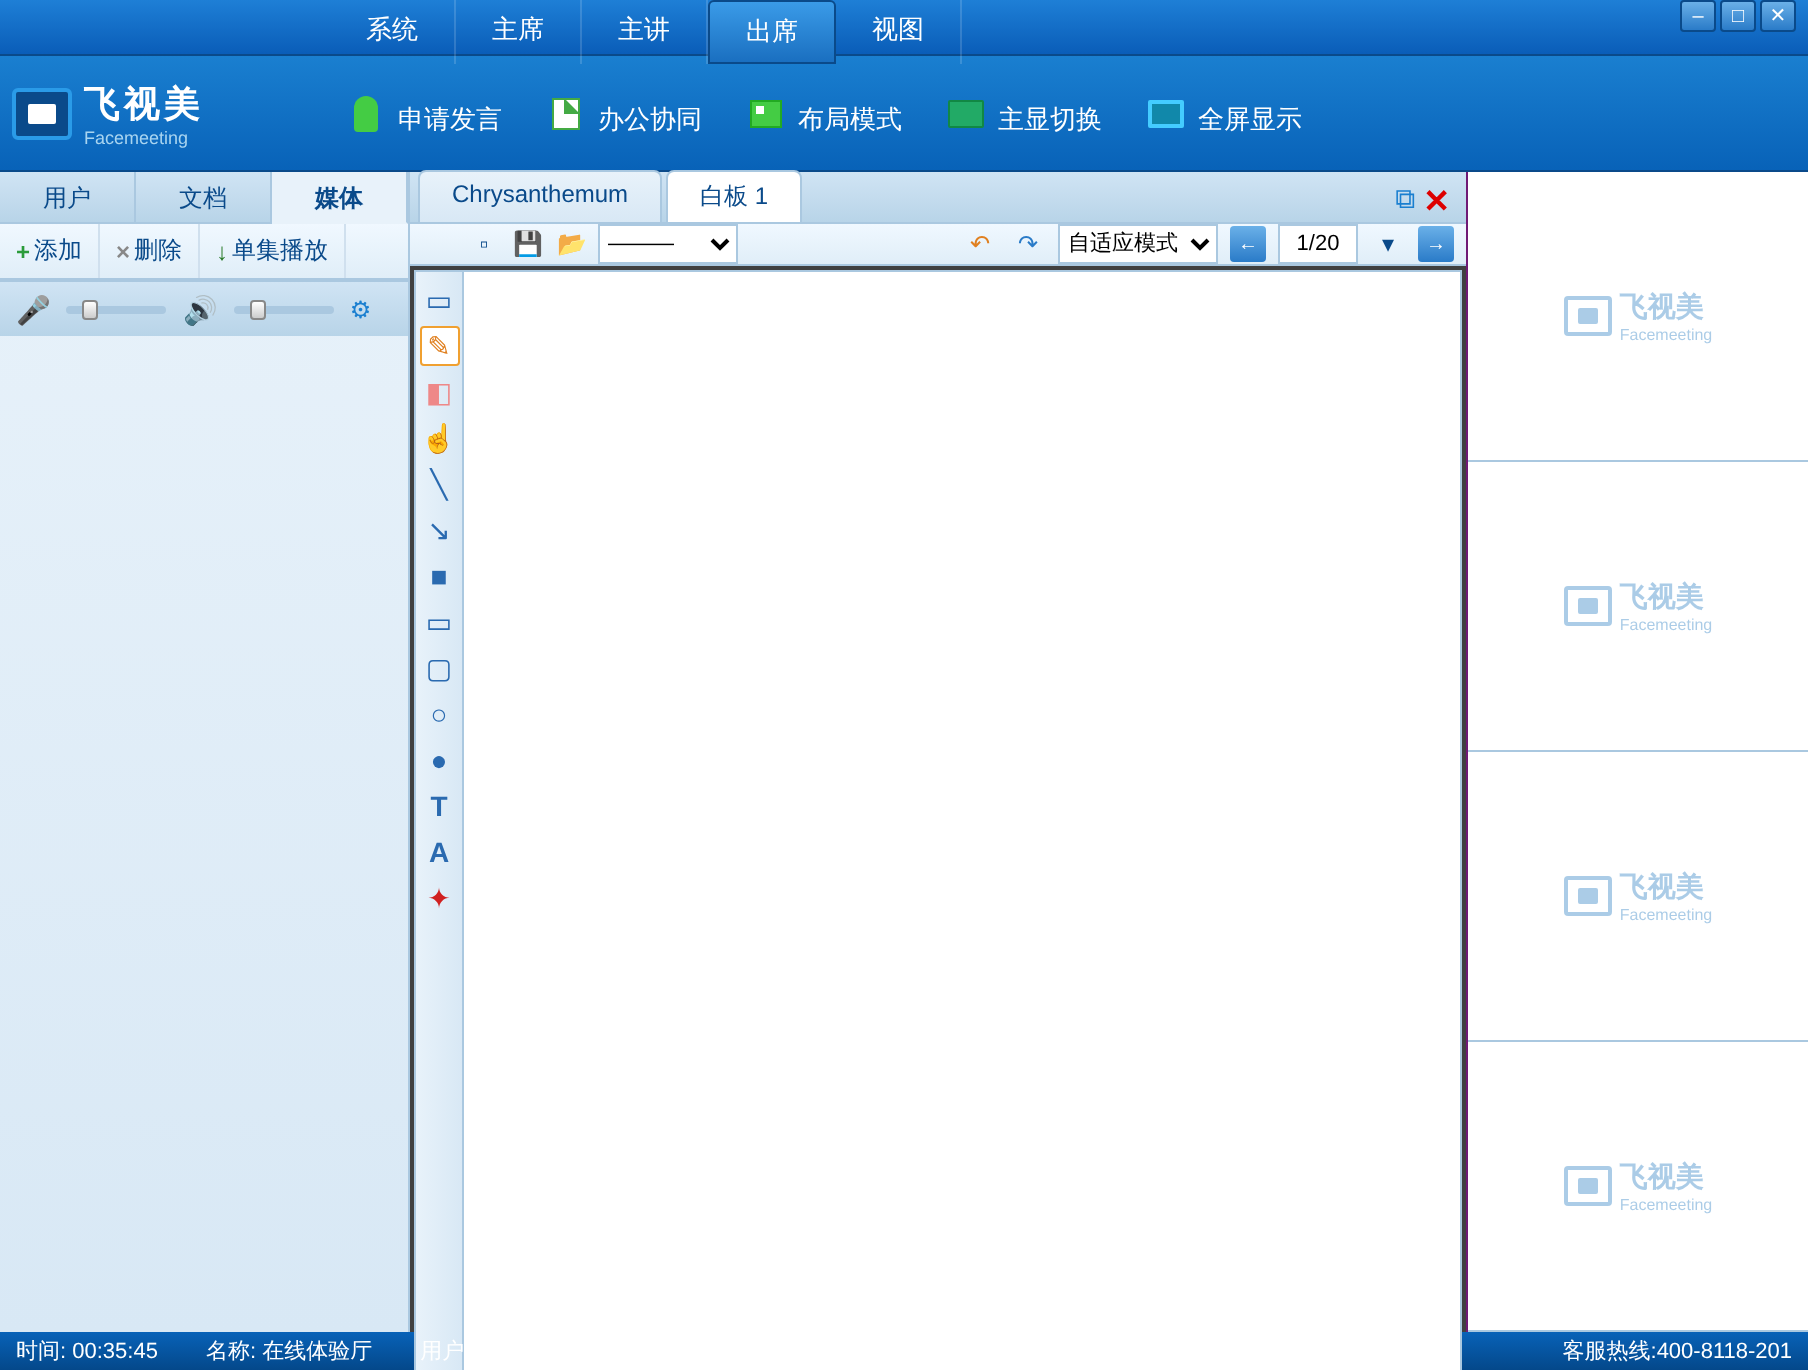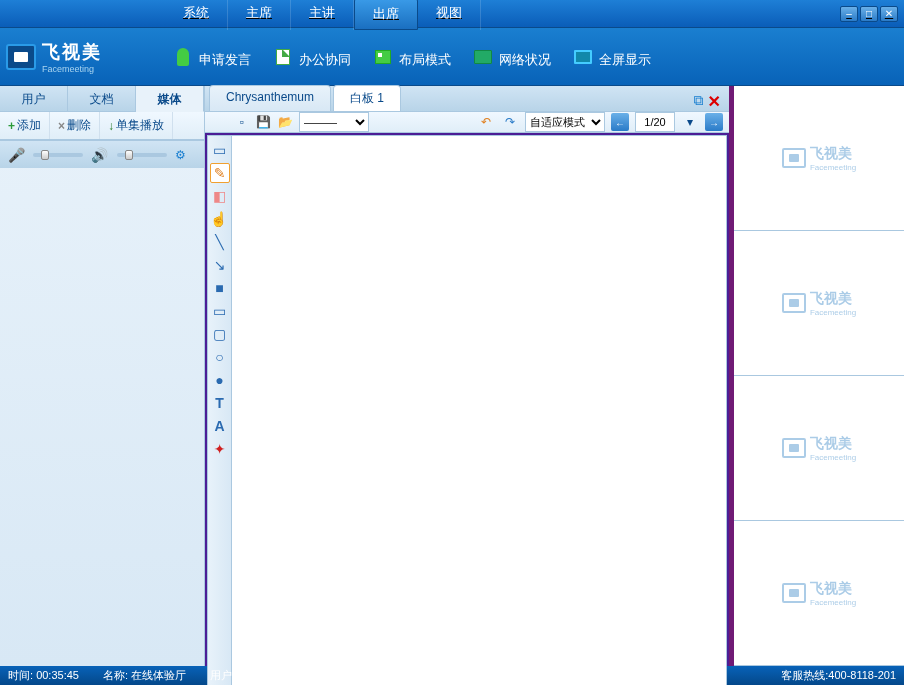--- a/index.html
+++ b/index.html
@@ -1,18 +1,18 @@
 <!DOCTYPE html>
 <html><head>
 <meta charset="utf-8">
 <style>
 * { box-sizing: border-box; margin: 0; padding: 0; font-family: "Microsoft YaHei", sans-serif; }
 body { width: 904px; height: 685px; background: #fff; overflow: hidden; font-size: 12px; }
 
-.titlebar { height: 28px; background: linear-gradient(#1e7fd6, #0a5db8); display: flex; align-items: center; border-bottom: 1px solid #0a4a8a; text-decoration: underline; }
+.titlebar { height: 28px; background: linear-gradient(#1e7fd6, #0a5db8); display: flex; align-items: flex-start; border-bottom: 1px solid #0a4a8a; }
 .titlebar-spacer { width: 165px; }
 .menu-items { display: flex; }
 .menu-item { color: #fff; padding: 6px 18px; cursor: pointer; font-size: 13px; border-right: 1px solid rgba(255,255,255,0.15); }
 .menu-item.active { background: linear-gradient(#3a9be8, #1a6fc0); border: 1px solid #0a4a8a; border-radius: 3px 3px 0 0; }
 .window-controls { margin-left: auto; display: flex; gap: 2px; padding-right: 6px; }
 .win-btn { width: 18px; height: 16px; background: linear-gradient(#6ab0e8, #2a7bc8); border: 1px solid #0a4a8a; border-radius: 2px; color: #fff; font-size: 10px; display: flex; align-items: center; justify-content: center; cursor: pointer; }
 
 .toolbar { height: 58px; background: linear-gradient(#1a7fd0, #0862b8); display: flex; align-items: center; padding: 0 6px; border-bottom: 1px solid #0a4a8a; }
 .logo-area { width: 155px; display: flex; align-items: center; color: #fff; }
 .logo-box { width: 30px; height: 26px; background: #0a4a8a; border: 2px solid #2a9be8; border-radius: 3px; display: flex; align-items: center; justify-content: center; margin-right: 6px; }
@@ -31,21 +31,21 @@
 .side-tab.active { background: #e8f2fa; border-bottom: 1px solid #e8f2fa; margin-bottom: -1px; font-weight: bold; }
 .side-actions { display: flex; height: 28px; background: linear-gradient(#f0f8ff, #e0eef8); border-bottom: 1px solid #aac8e0; }
 .side-action { padding: 5px 8px; cursor: pointer; color: #0a4a8a; display: flex; align-items: center; font-size: 12px; border-right: 1px solid #d0e0ee; }
 .side-action .icon { margin-right: 2px; font-weight: bold; }
 .side-content { flex: 1; padding: 6px; color: #333; font-size: 12px; }
 .side-footer { height: 28px; background: linear-gradient(#d0e4f4, #b8d4e8); border-top: 1px solid #aac8e0; display: flex; align-items: center; padding: 0 8px; gap: 8px; }
 .mic-icon, .spk-icon { color: #1a7fd0; font-size: 14px; }
 .slider { flex: 1; height: 4px; background: #aac8e0; border-radius: 2px; position: relative; max-width: 50px; }
 .slider-thumb { position: absolute; left: 8px; top: -3px; width: 8px; height: 10px; background: linear-gradient(#fff,#ccc); border: 1px solid #888; border-radius: 2px; }
 
-.center { flex: 1; display: flex; flex-direction: column; background: #4c1d95; border-right: 5px solid #701a75; justify-content: space-between; }
+.center { flex: 1; display: flex; flex-direction: column; background: #404040; border-right: 1px solid #701a75; justify-content: space-between; }
 .doc-tabs { height: 26px; display: flex; align-items: flex-end; background: linear-gradient(#d0e4f4, #b8d4e8); padding: 0 4px; border-bottom: 1px solid #aac8e0; }
 .doc-tab { padding: 4px 16px; background: linear-gradient(#e8f2fa,#d8e8f5); border: 1px solid #aac8e0; border-bottom: none; border-radius: 4px 4px 0 0; margin-right: 2px; cursor: pointer; color: #0a4a8a; font-size: 12px; }
 .doc-tab.active { background: #fff; }
 .doc-tabs-right { margin-left: auto; display: flex; gap: 4px; padding-right: 4px; }
 .doc-pop { color: #1a7fd0; cursor: pointer; font-size: 14px; }
 .doc-close { color: #d00; cursor: pointer; font-size: 16px; font-weight: bold; }
 
 .wb-toolbar { height: 28px; background: linear-gradient(#f0f8ff, #e0eef8); border-bottom: 1px solid #aac8e0; display: flex; align-items: center; padding: 0 6px; gap: 4px; }
 .wb-toolbar-right { display: flex; align-items: center; gap: 6px; }
 .wb-toolbar-left { display: flex; align-items: center; gap: 4px; margin-left: 22px; }
@@ -133,21 +133,21 @@
       <div class="tool-btn">
         <span class="tool-icon">
           <span class="i-layout"></span>
         </span>
         <span>布局模式</span>
       </div>
       <div class="tool-btn">
         <span class="tool-icon">
           <span class="i-screen"></span>
         </span>
-        <span>网络状况</span>
+        <span>主显切换</span>
       </div>
       <div class="tool-btn">
         <span class="tool-icon">
           <span class="i-full"></span>
         </span>
         <span>全屏显示</span>
       </div>
     </div>
 </div>
 

